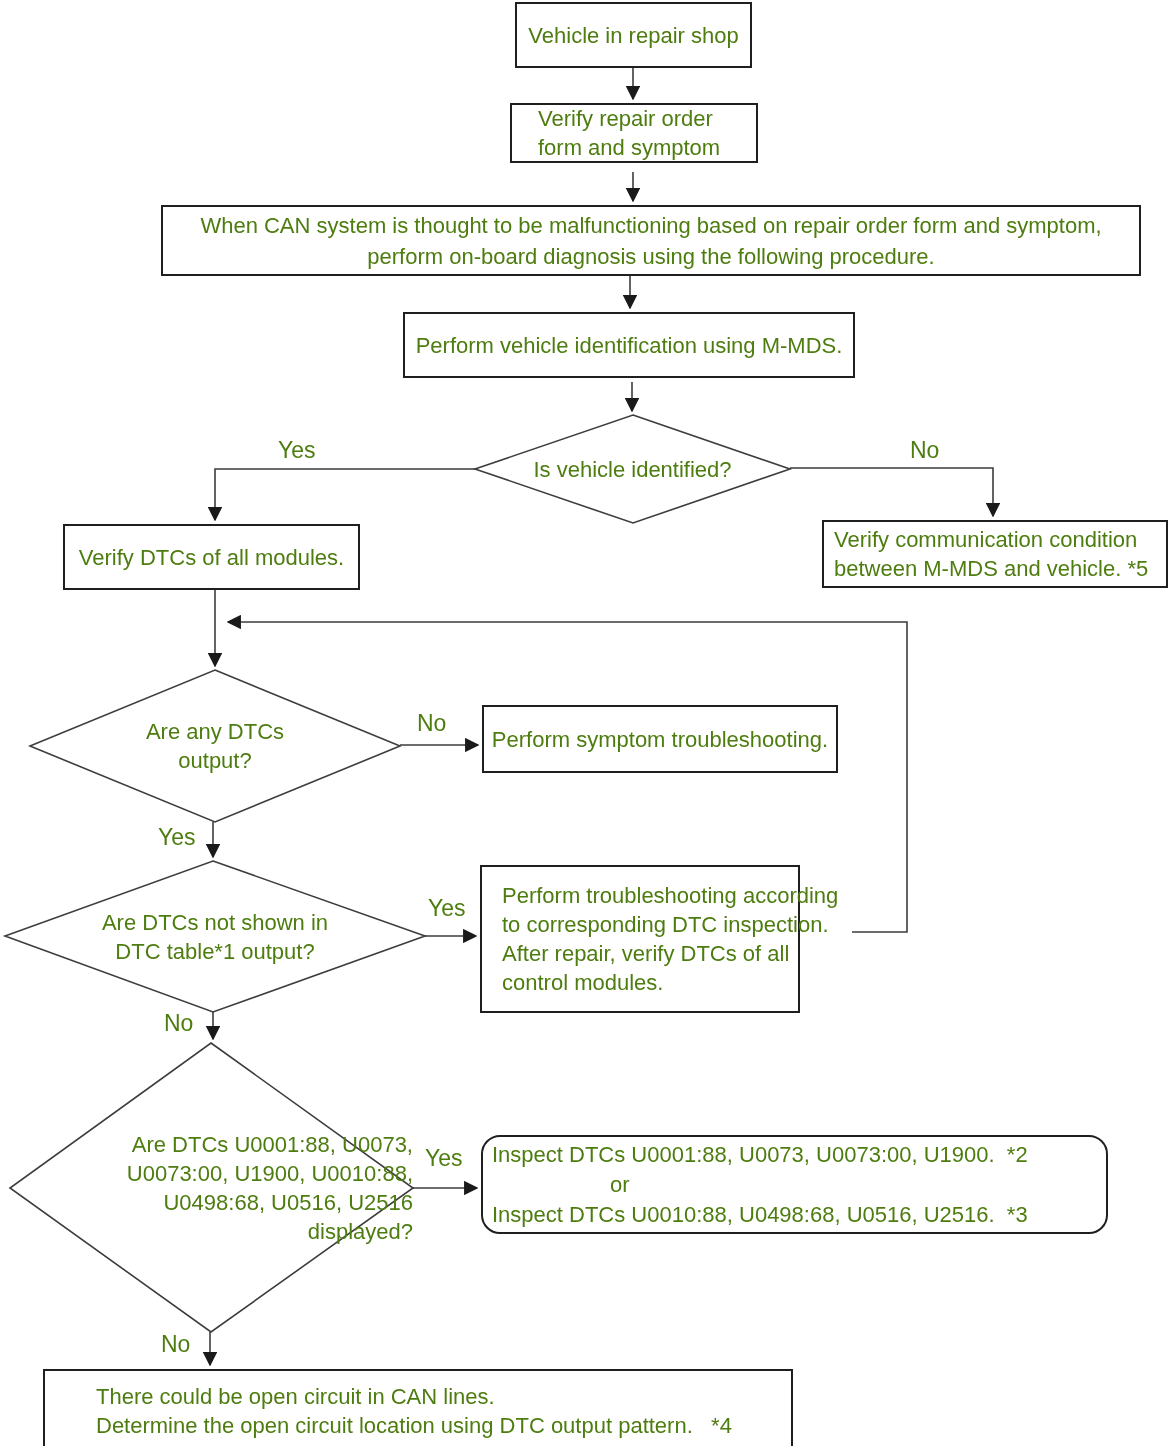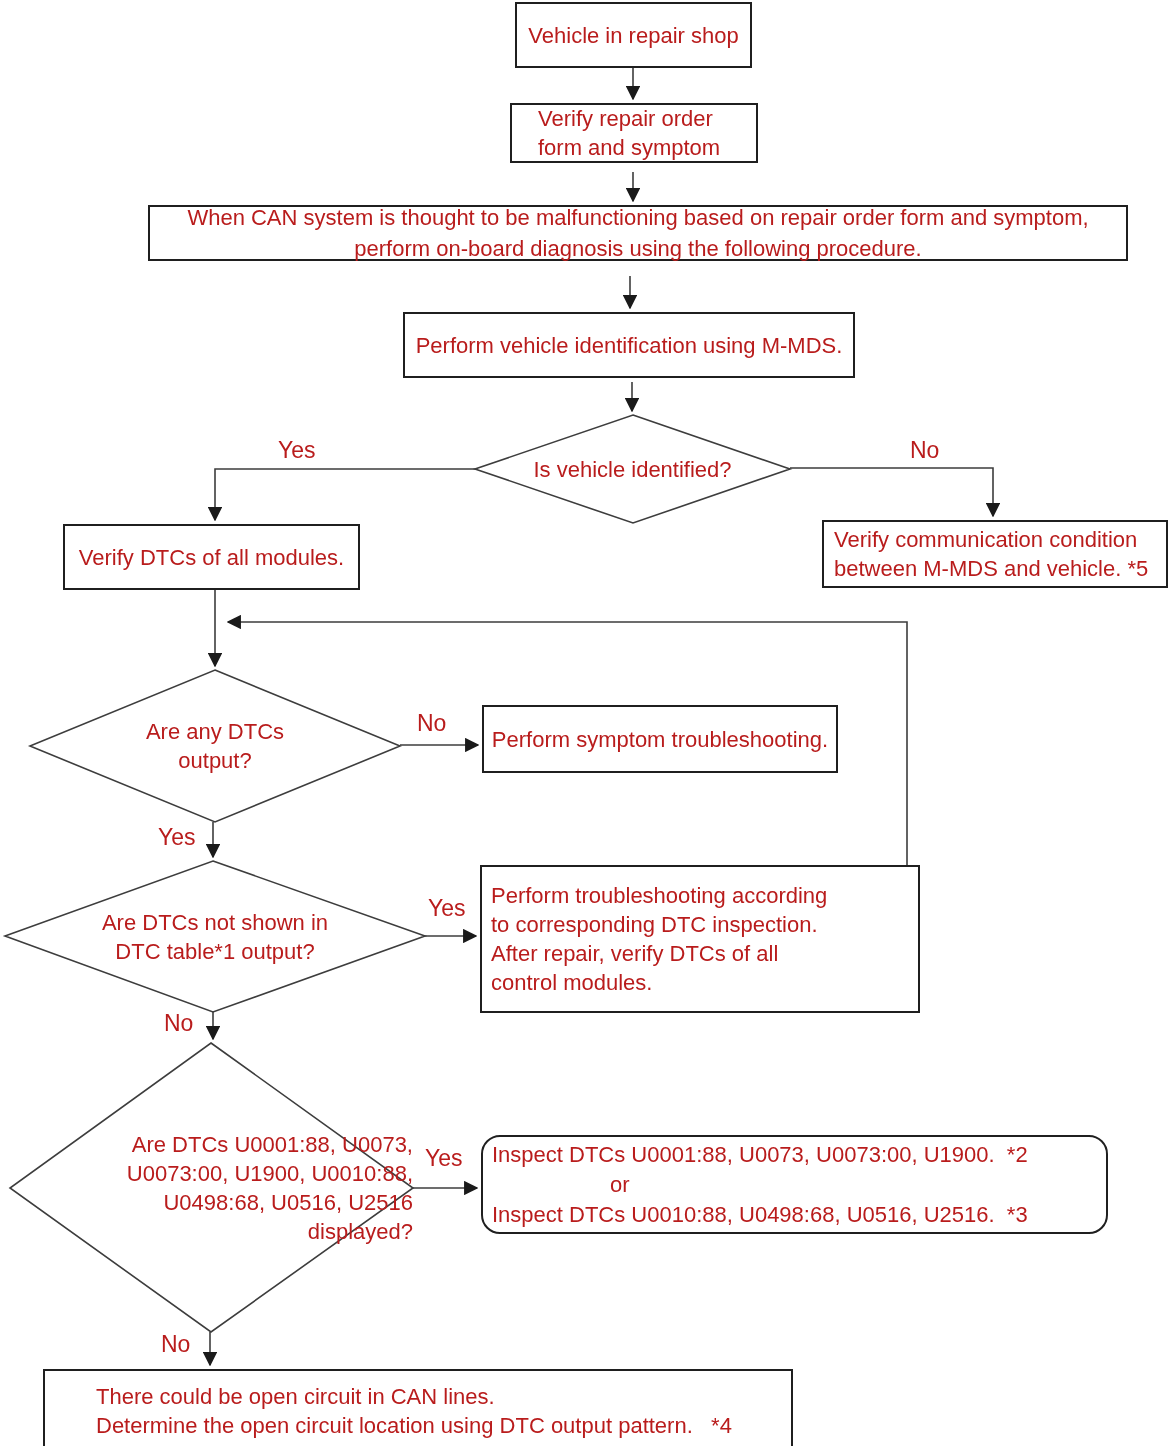--- a/index.html
+++ b/index.html
@@ -6,21 +6,21 @@
     margin: 0;
     padding: 0;
     background: #ffffff;
   }
   .stage {
     position: relative;
     width: 1169px;
     height: 1446px;
     background: #ffffff;
     font-family: "Liberation Sans", "DejaVu Sans", sans-serif;
-    color: #b91c1c;
+    color: #4d7c0f;
     font-size: 22px;
     line-height: 29px;
   }
   .connector-layer {
     position: absolute;
     left: 0; top: 0;
     width: 1169px; height: 1446px;
   }
   .connector-layer polyline, .connector-layer line {
     fill: none;
@@ -54,26 +54,26 @@
   .line { white-space: pre; }
   .edge-label {
     position: absolute;
     font-size: 23px;
     line-height: 24px;
     white-space: pre;
   }
   
   .b-vehicle      { left: 515px; top: 2px;    width: 237px; height: 66px; }
   .b-order        { left: 510px; top: 103px;  width: 248px; height: 60px; padding-left: 26px; }
-  .b-can          { left: 148px; top: 205px;  width: 980px; height: 56px; line-height: 31px; }
+  .b-can          { left: 161px; top: 205px;  width: 980px; height: 71px; line-height: 31px; }
   .b-vid          { left: 403px; top: 312px;  width: 452px; height: 66px; }
   .b-vdtc         { left: 63px;  top: 524px;  width: 297px; height: 66px; }
   .b-comm         { left: 822px; top: 520px;  width: 346px; height: 68px; padding-left: 10px; }
   .b-symptom      { left: 482px; top: 705px;  width: 356px; height: 68px; }
-  .b-troubleshoot { left: 480px; top: 865px;  width: 440px; height: 148px; padding-left: 9px; }
+  .b-troubleshoot { left: 480px; top: 865px;  width: 320px; height: 148px; padding-left: 20px; }
   .b-inspect      { left: 481px; top: 1135px; width: 627px; height: 99px; padding-left: 9px; line-height: 30px; border-radius: 19px; }
   .b-open         { left: 43px;  top: 1369px; width: 750px; height: 84px; padding-left: 51px; }
   .indent-or      { margin-left: 118px; }
   
   .d-identified { left: 475px; top: 415px;  width: 315px; height: 108px; }
   .d-anydtc     { left: 30px;  top: 670px;  width: 370px; height: 152px; }
   .d-table      { left: 5px;   top: 861px;  width: 420px; height: 151px; }
   .d-displayed  { left: 10px;  top: 1043px; width: 403px; height: 289px; align-items: flex-end; }
   
   .l-yes1 { left: 278px; top: 438px; }

